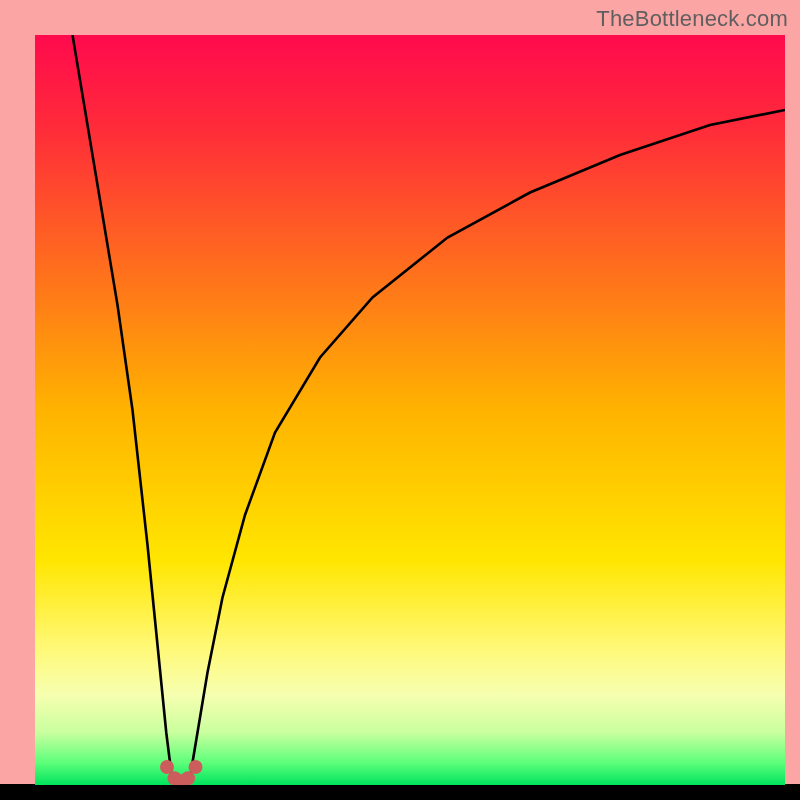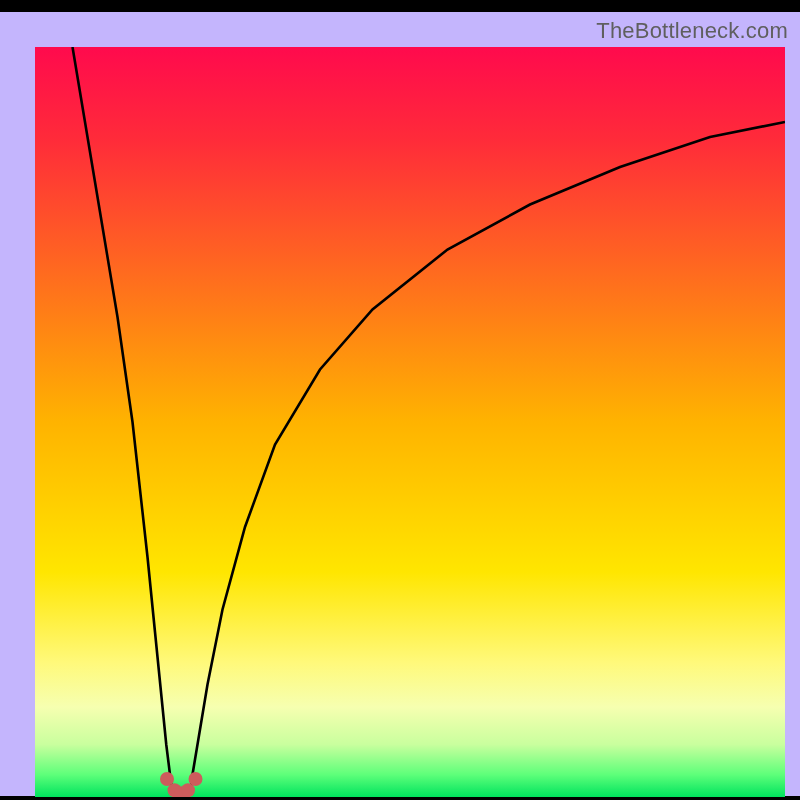--- a/index.html
+++ b/index.html
@@ -7,24 +7,24 @@
     padding: 0;
     width: 800px;
     height: 800px;
     overflow: hidden;
     background: #000;
     font-family: Arial, Helvetica, sans-serif;
   }
   .frame {
     position: absolute;
     left: 0;
-    top: 12px;
+    top: 0;
     width: 800px;
     height: 784px;
-    background: #c4b5fd;
+    background: #fca5a5;
   }
   .plot-area {
     position: absolute;
     left: 35px;
     top: 35px;
     width: 750px;
     height: 750px;
     overflow: hidden;
   }
   .gradient {

